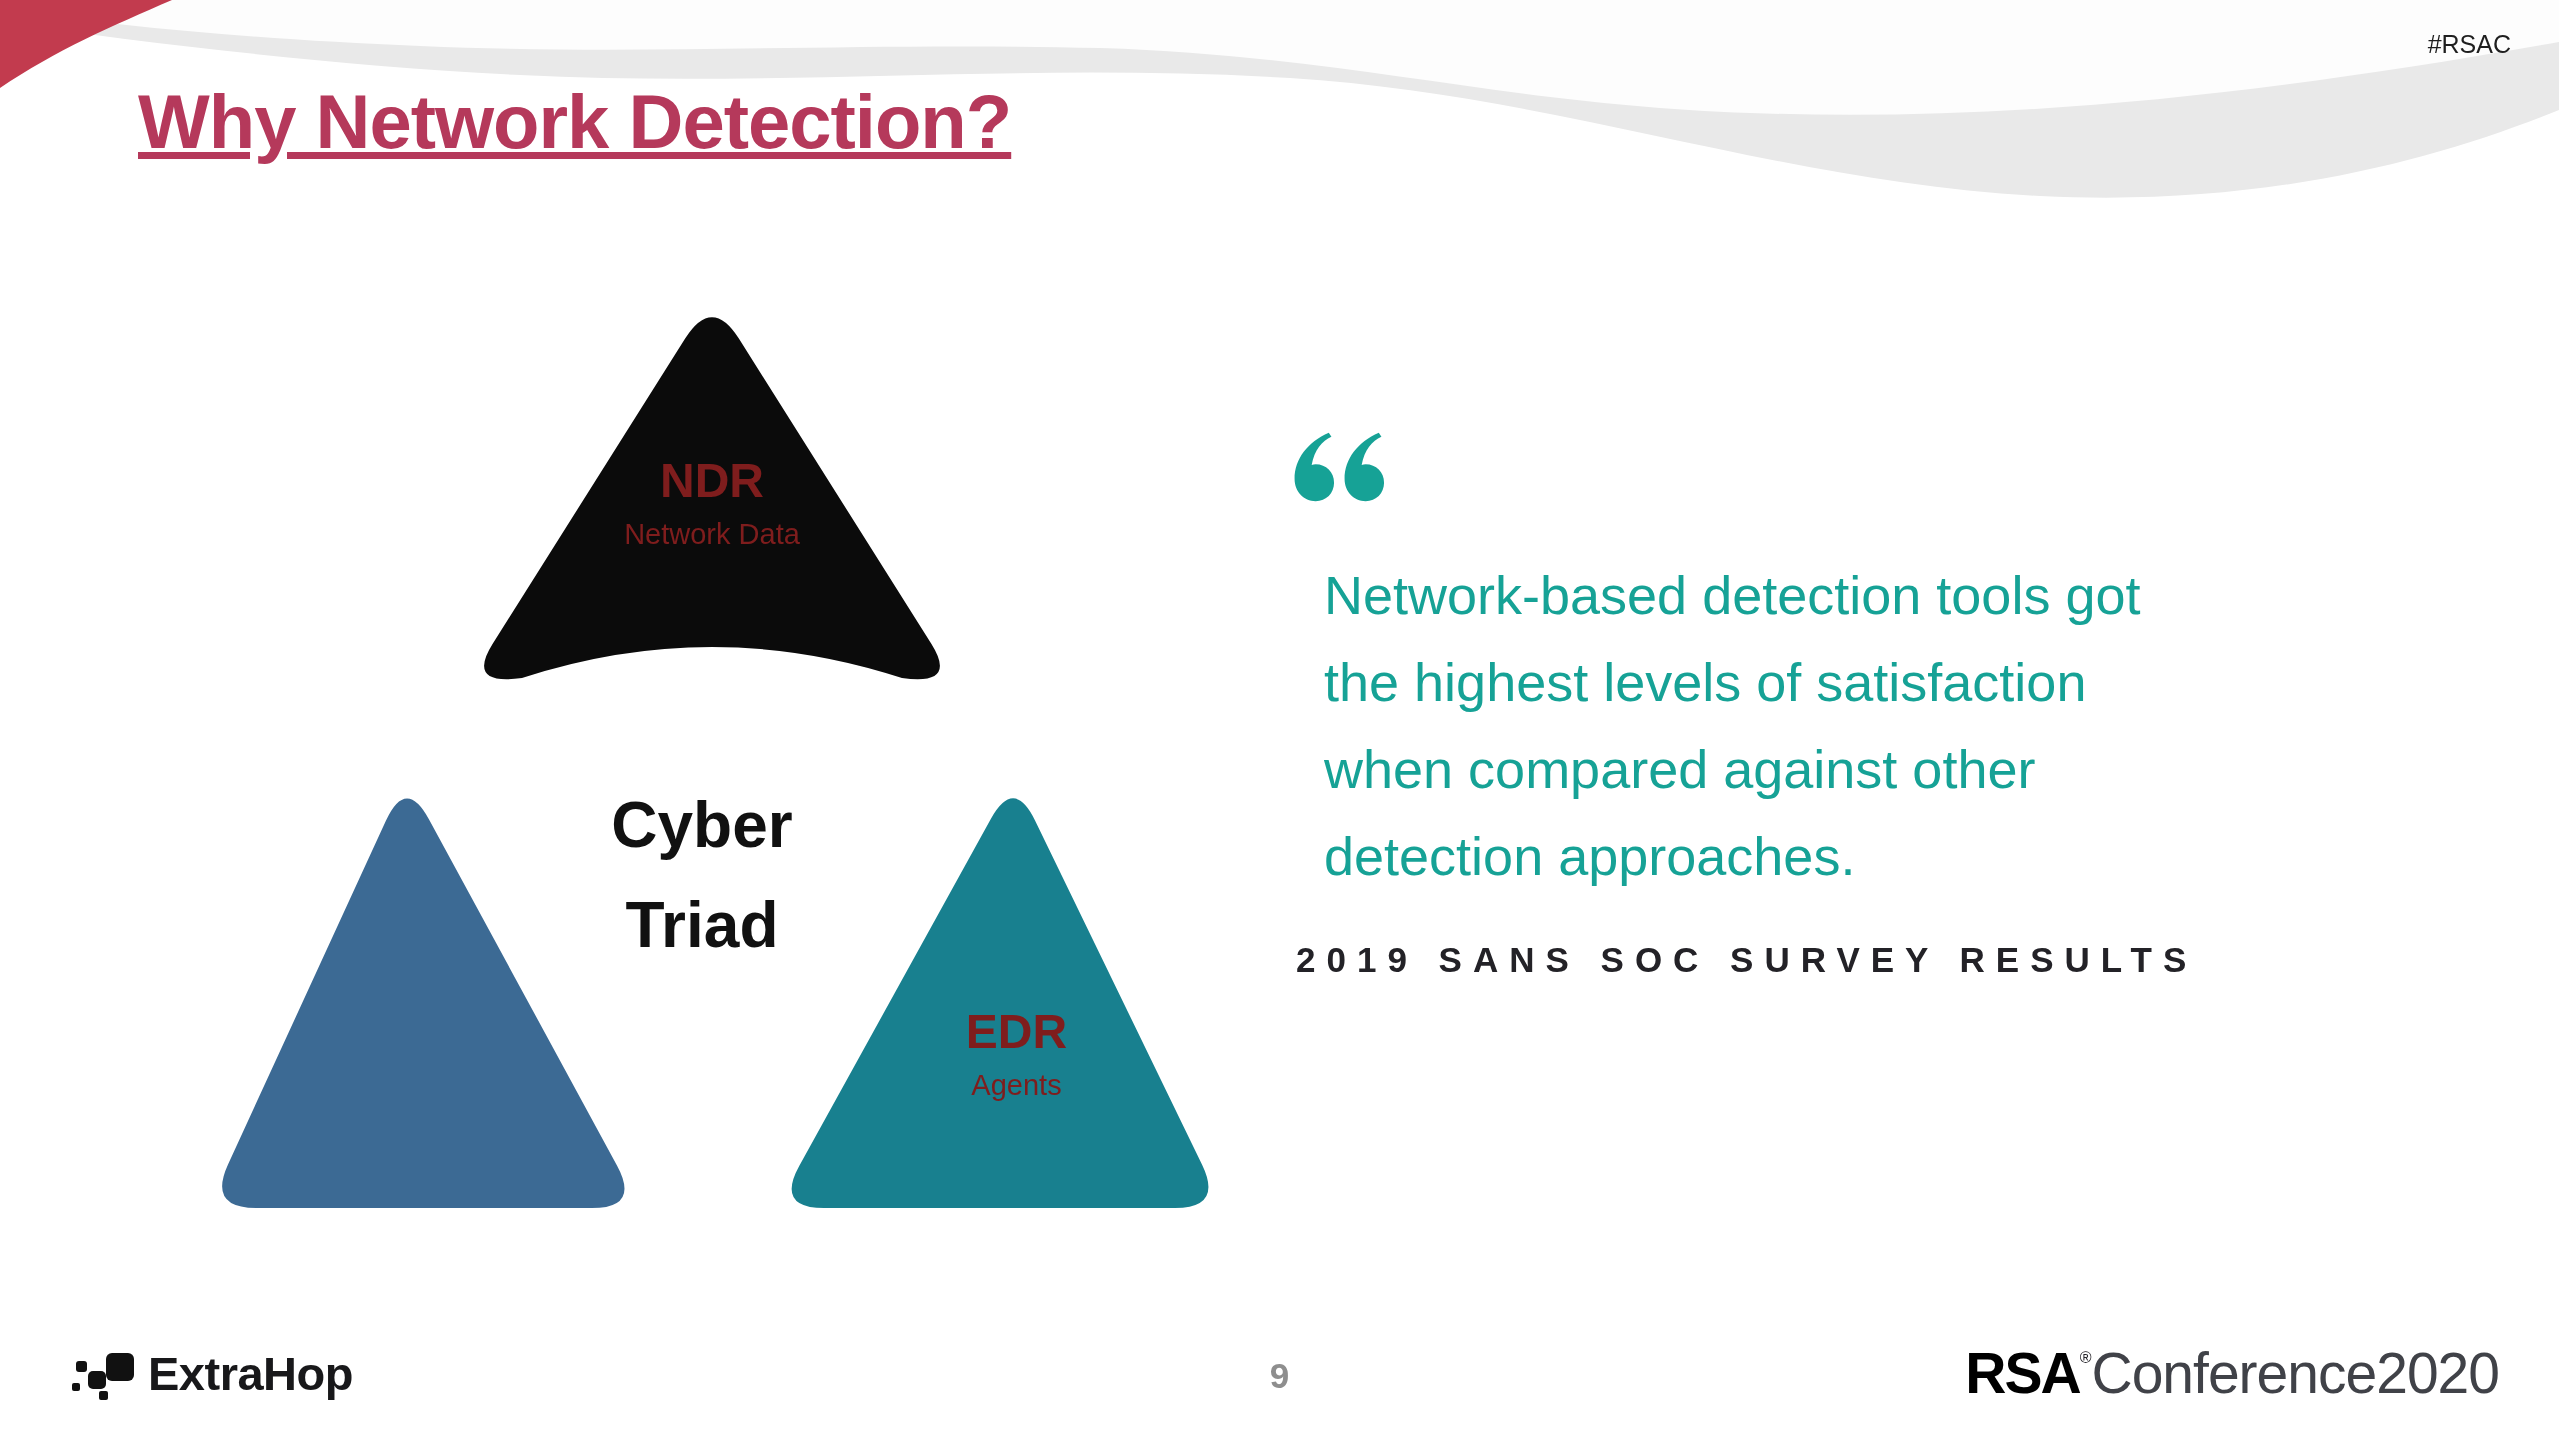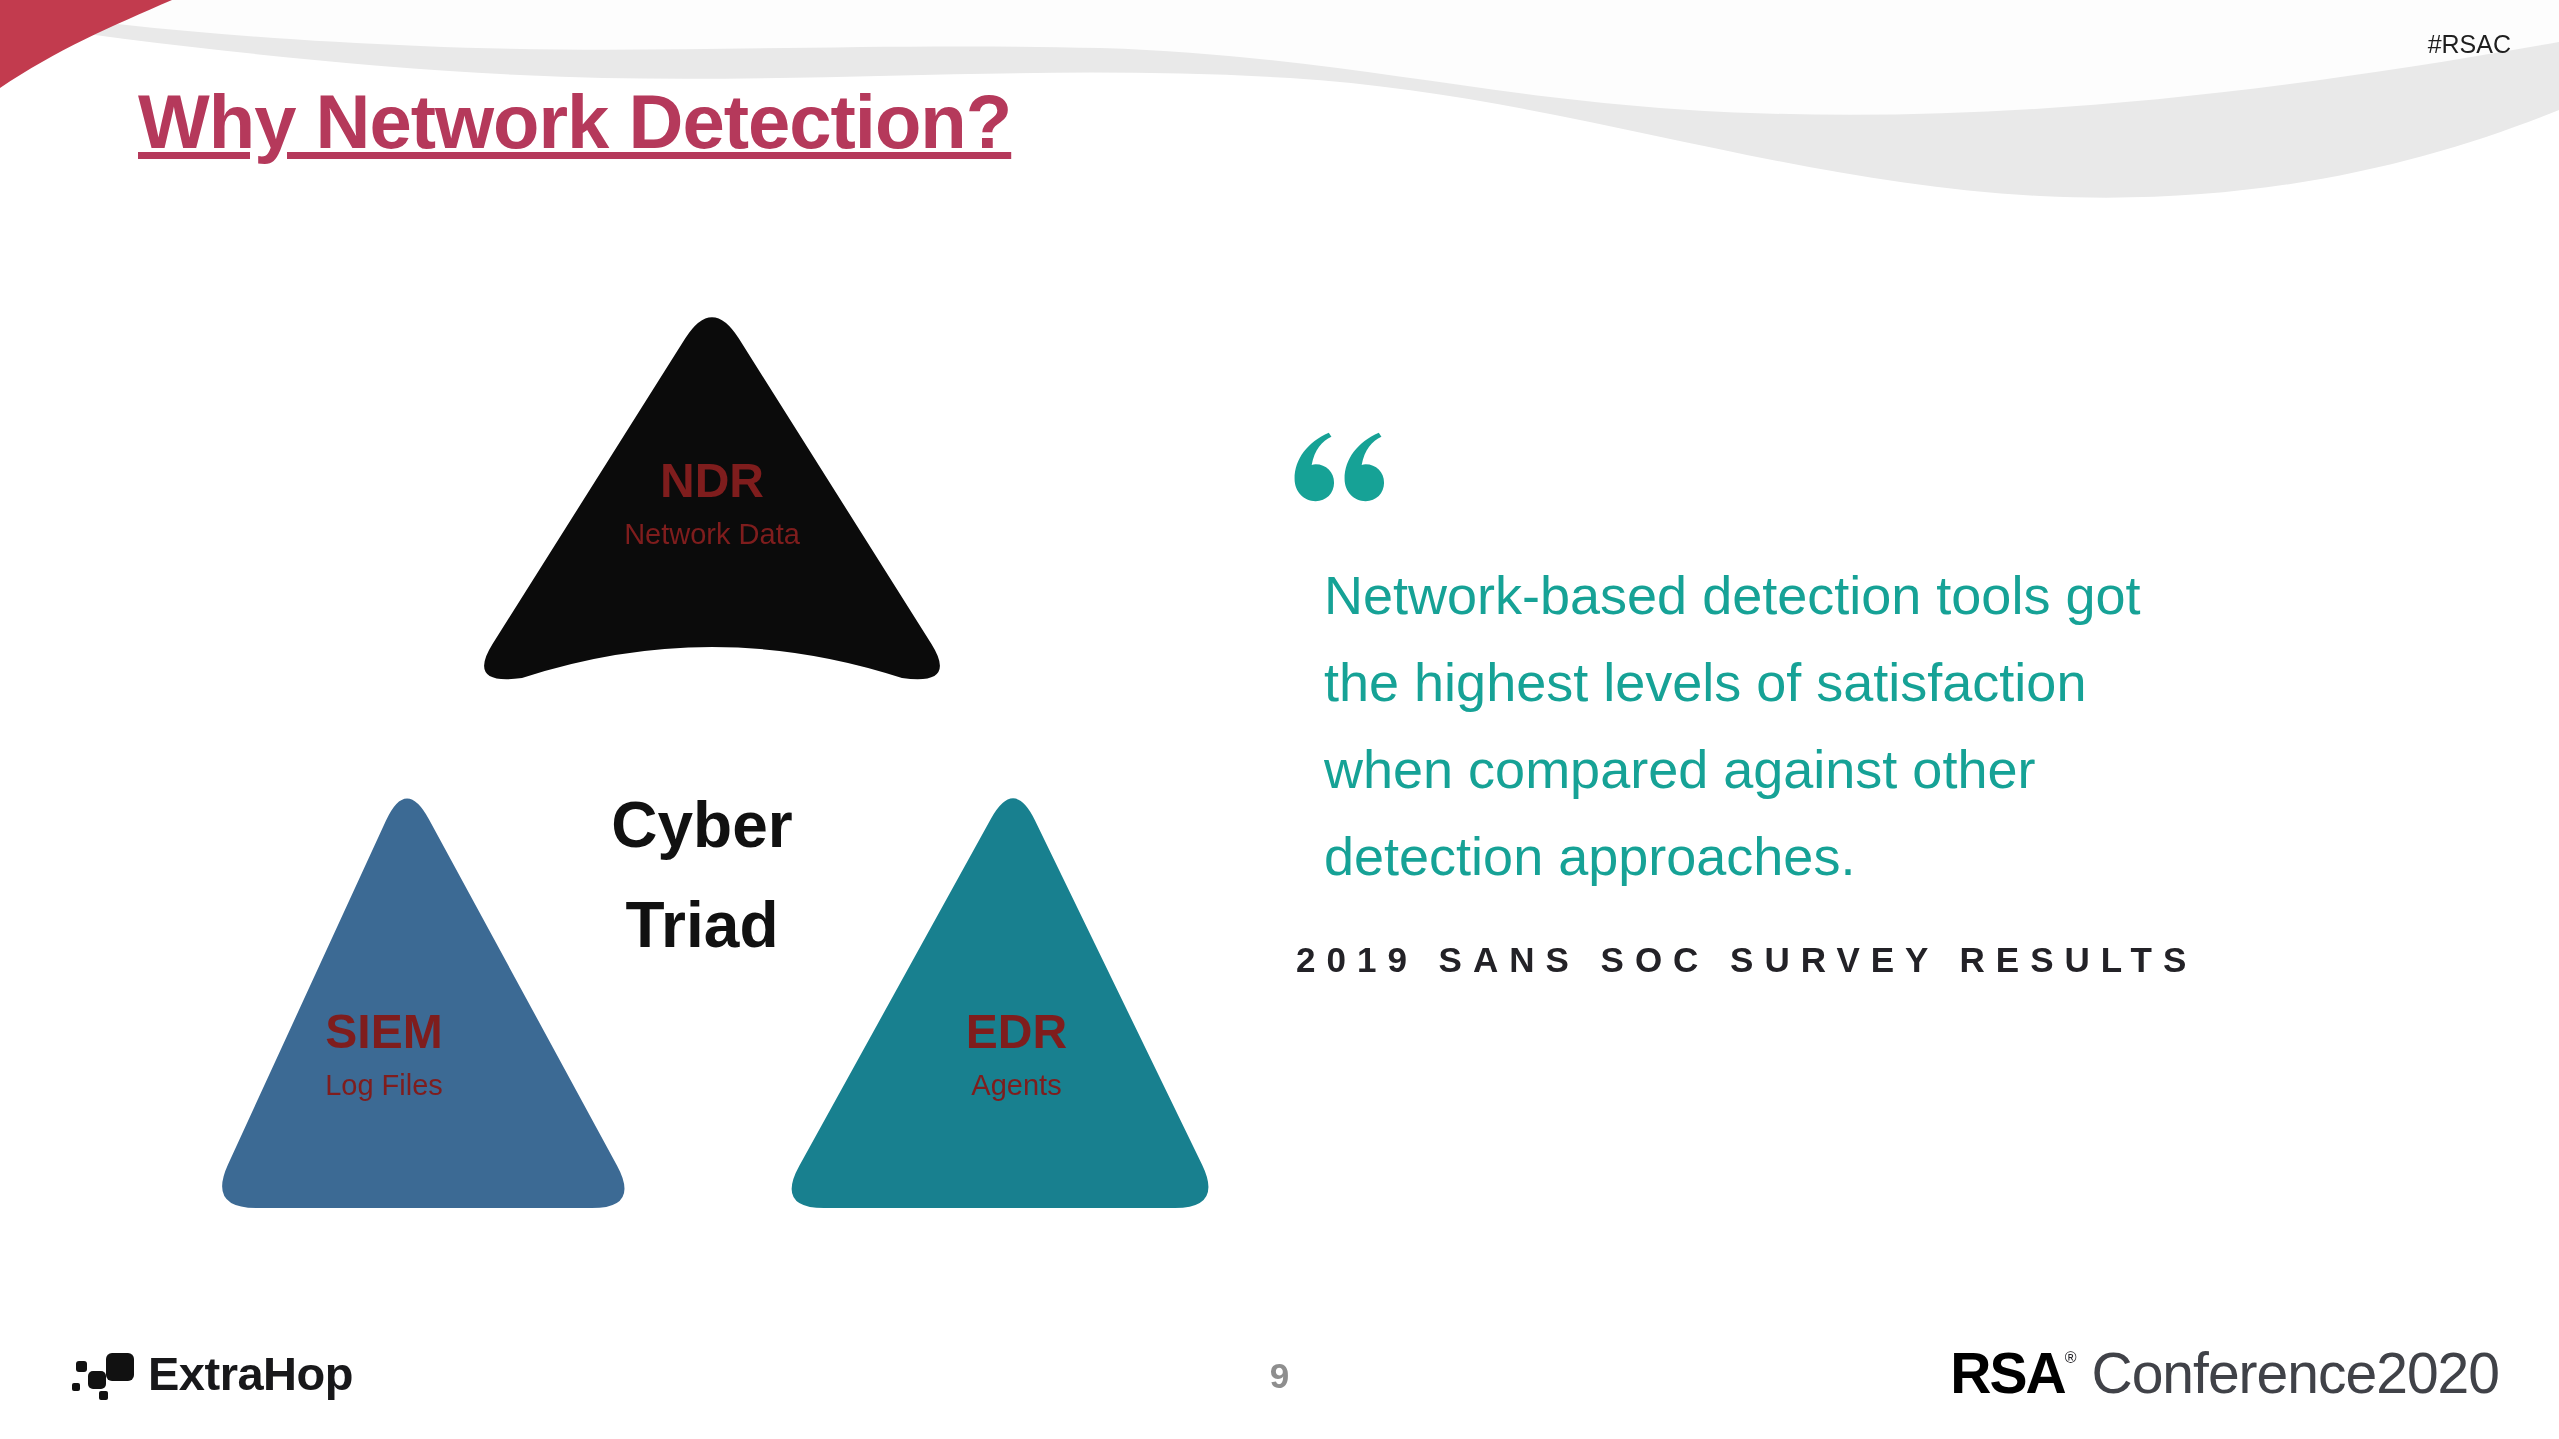--- a/index.html
+++ b/index.html
@@ -75,21 +75,21 @@
   .page-number {
     left: 0; top: 1356px; width: 2559px; text-align: center;
     font-size: 35px; font-weight: 700; color: var(--page-num, #8E8E8E);
   }
   .rsa-logo {
     right: 60px; top: 1340px;
     font-size: 57px; white-space: nowrap;
   }
   .rsa-bold { font-weight: 700; color: #000000; letter-spacing: -2px; }
   .rsa-reg { font-size: 16px; vertical-align: 30px; color: #232227; font-weight: 400; }
-  .rsa-rest { font-weight: 400; color: #404248; letter-spacing: -1px; margin-left: 15px; }
+  .rsa-rest { font-weight: 400; color: #404248; letter-spacing: -1px; }
 </style>
 </head>
 <body>
 
 <div class="slide">
 
   <svg class="abs top-decoration" viewBox="0 0 2559 300" aria-hidden="true">
     <path d="M0 0 H2559 V110 C2430 162 2260 207 2040 196 C1780 183 1560 95 1290 78 C1020 62 780 88 520 75 C340 66 160 45 0 22 Z" fill="#E9E9E9"></path>
     <path d="M0 0 H2559 V42 C2250 97 2000 122 1750 113 C1500 104 1350 56 1100 48 C850 42 650 56 420 46 C260 40 120 26 0 10 Z" fill="#ffffff" opacity="0.88"></path>
     <path d="M0 0 L172 0 C112 26 56 50 0 88 Z" fill="#C23B4E"></path>
@@ -107,24 +107,20 @@
   </div>
 
   <div class="abs triad-center">
     <div>Cyber</div>
     <div>Triad</div>
   </div>
 
   <svg class="abs tri-svg tri-siem" width="460" height="455" viewBox="0 0 460 455">
     <path d="M234.9 54.2 L423.1 400.8 Q446 443 398 443 L62 443 Q14 443 34 399.4 L192 55.6 Q212 12 234.9 54.2 Z" fill="#3C6A94"></path>
   </svg>
-  <div class="abs tri-label siem-text">
-    <div class="tri-abbr">SIEM</div>
-    <div class="tri-sub">Log Files</div>
-  </div>
 
   <svg class="abs tri-svg tri-edr" width="475" height="455" viewBox="0 0 475 455">
     <path d="M272.9 55.2 L440.1 399.8 Q461 443 413 443 L62 443 Q14 443 37.2 401 L228.8 54 Q252 12 272.9 55.2 Z" fill="#18808F"></path>
   </svg>
   <div class="abs tri-label edr-text">
     <div class="tri-abbr">EDR</div>
     <div class="tri-sub">Agents</div>
   </div>
 
   <svg class="abs quote-mark-svg" width="100" height="74" viewBox="0 0 76 56">

